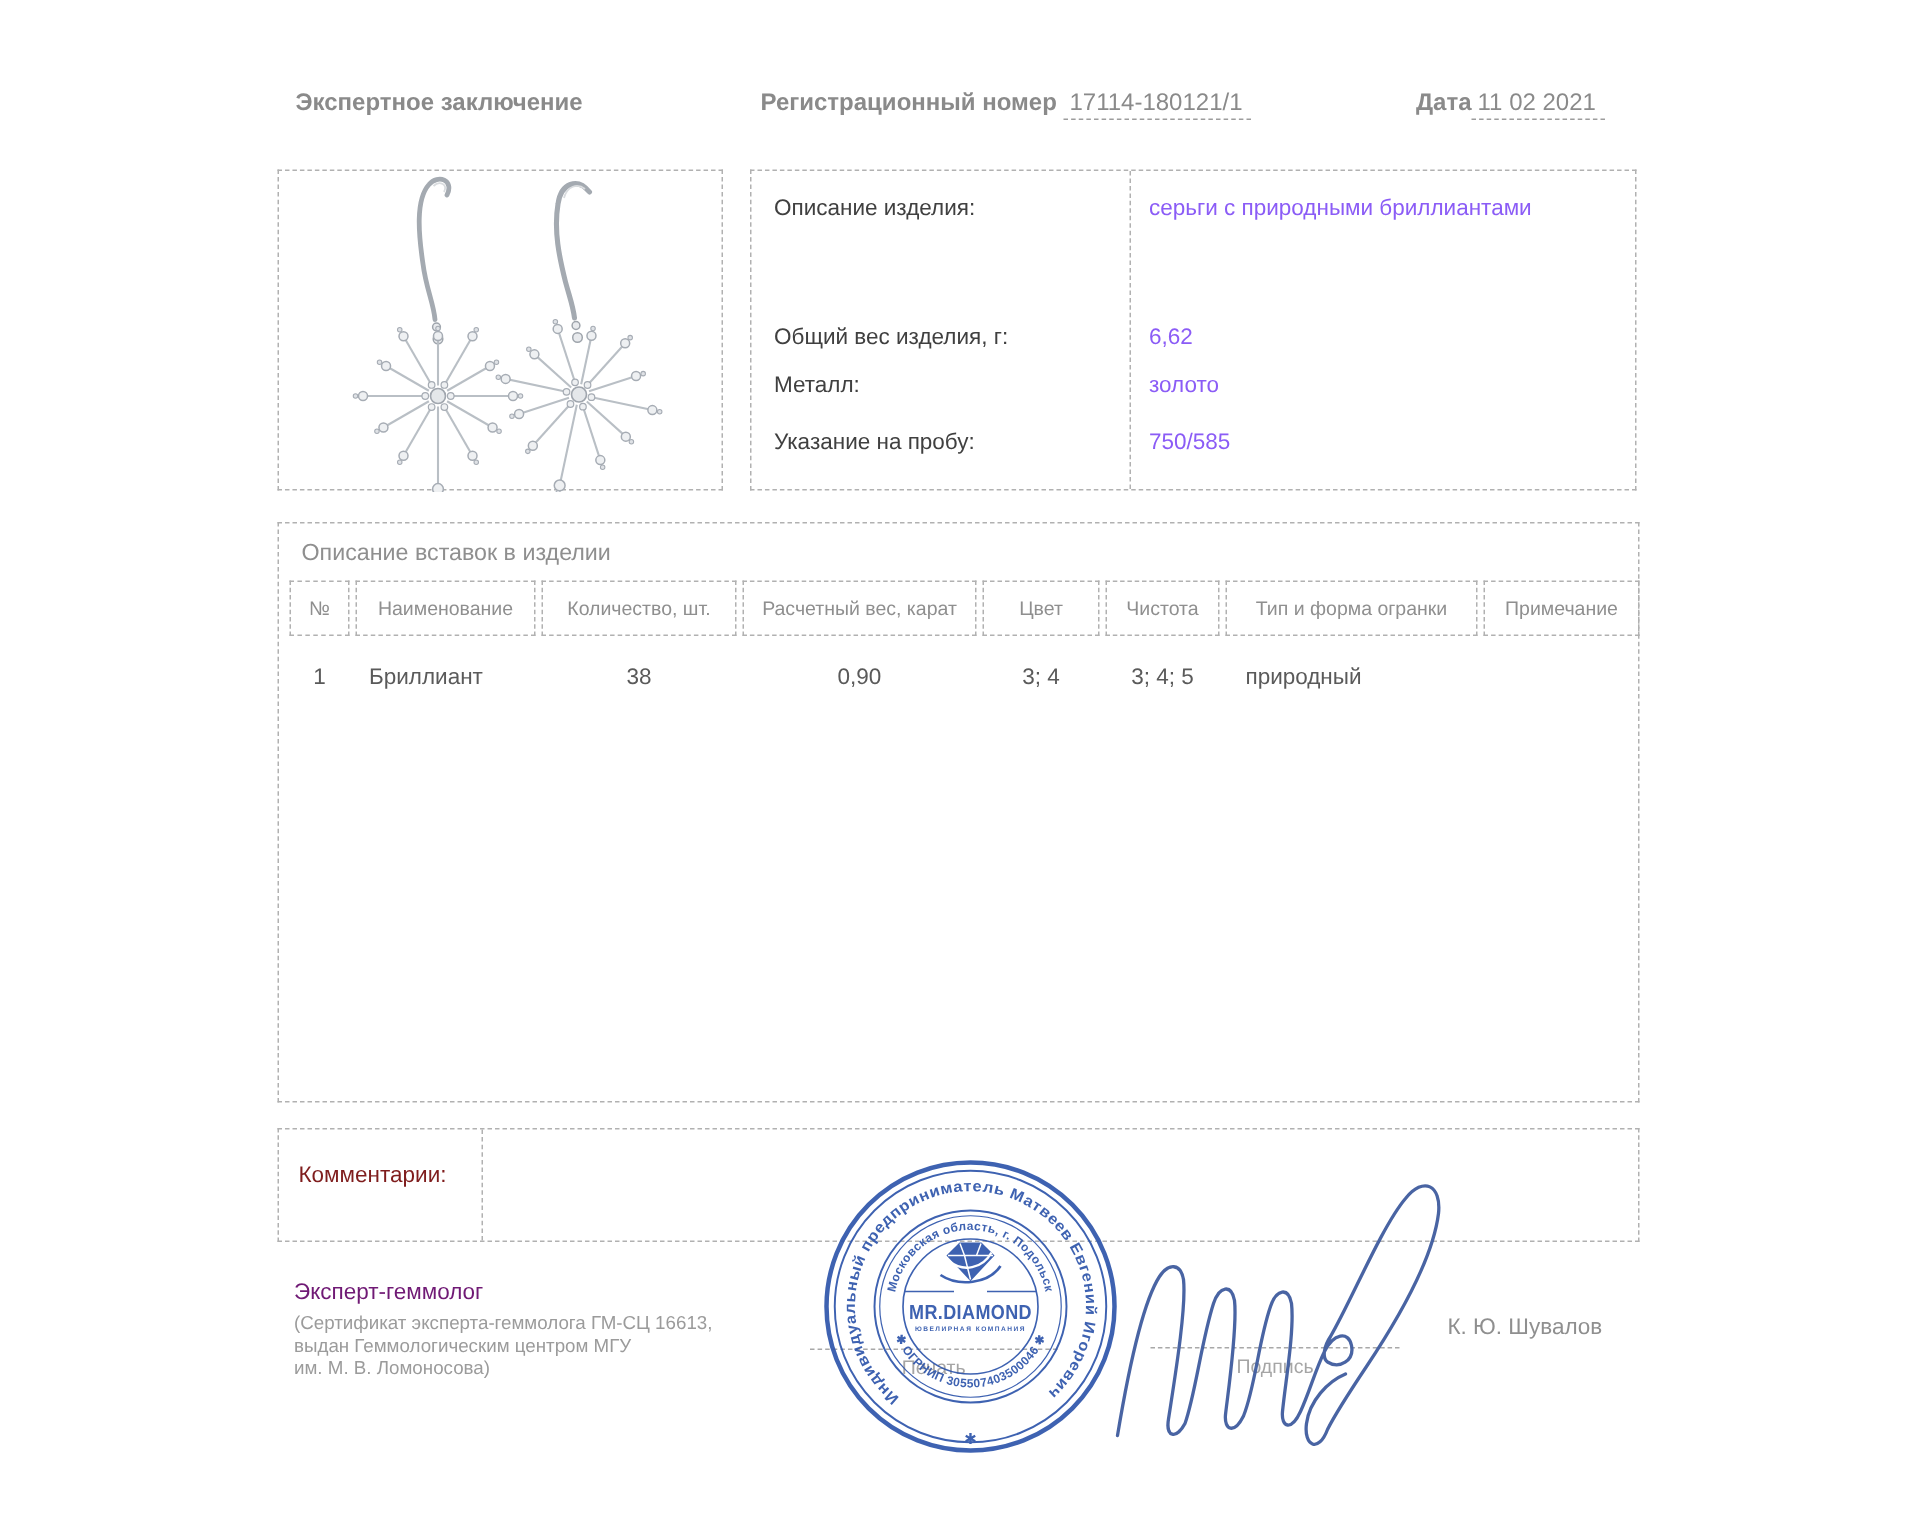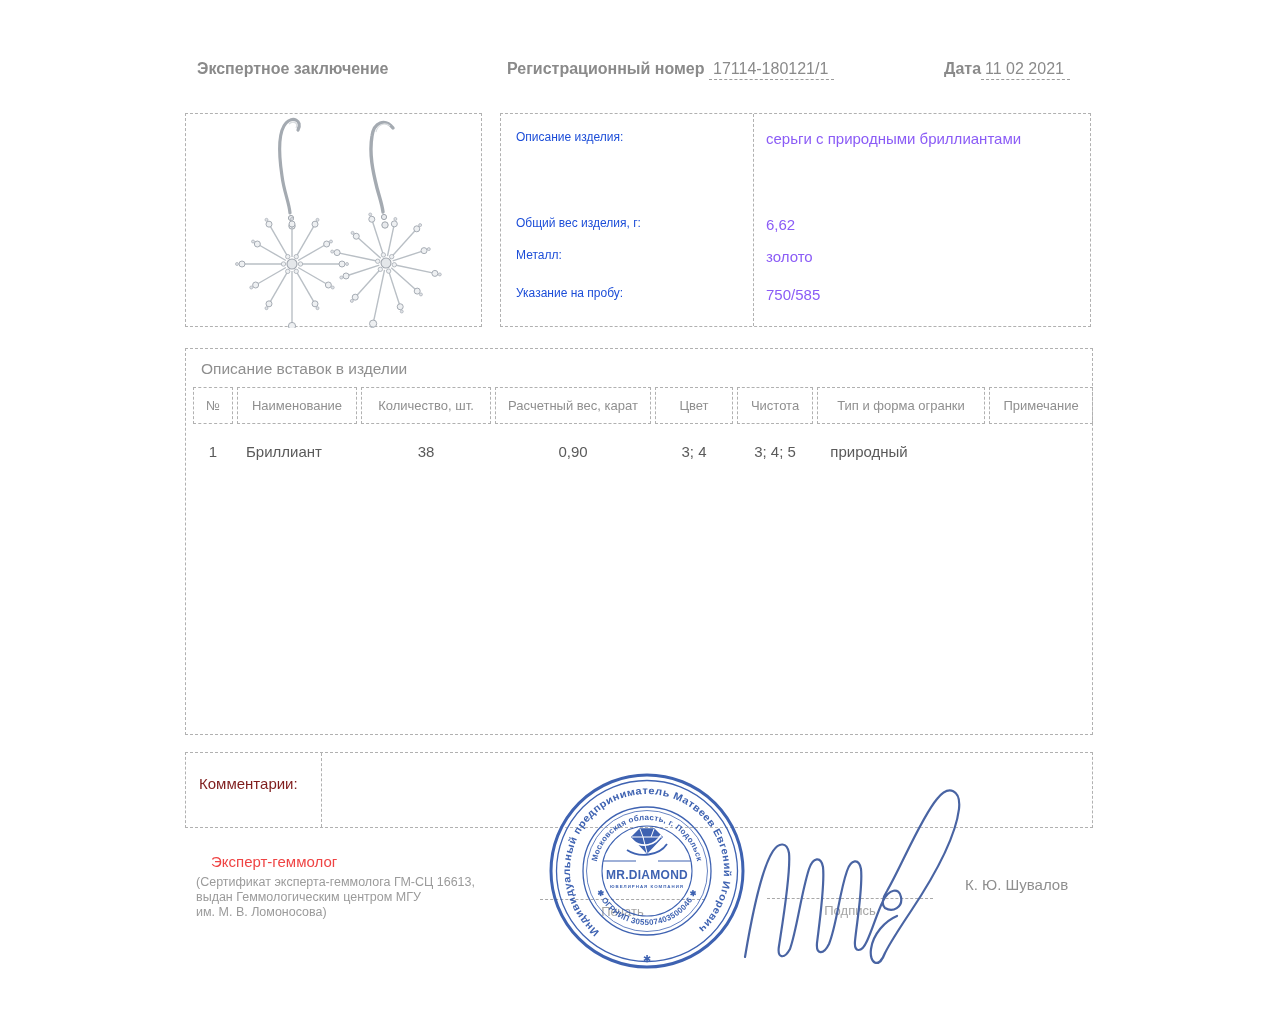--- a/index.html
+++ b/index.html
@@ -15,42 +15,42 @@
   .hdr { top:60px; font-size:16px; font-weight:bold; color:#8a8a8a; white-space:nowrap; }
   .hdr .uval { font-weight:normal; color:#8a8a8a; border-bottom:1px dashed #9d9d9d; padding:0 6px 2px 4px; }
 
   
   .photo-box { left:185px; top:113px; width:297px; height:214px; }
 
   
   .desc-box { left:500px; top:113px; width:591px; height:214px; }
   .desc-div { position:absolute; left:252px; top:0; bottom:0; border-left:1px dashed #b1b1b1; }
   .frow { position:absolute; left:0; width:100%; height:20px; }
-  .flabel { position:absolute; left:15px; font-size:12px; color:#1d4ed8; }
+  .flabel { position:absolute; left:15px; font-size:15px; color:#404040; }
   .fvalue { position:absolute; left:265px; font-size:15px; color:#8b5cf6; }
 
   
   .table-box { left:185px; top:348px; width:908px; height:387px; }
   .tbl-title { position:absolute; left:15px; top:11px; font-size:15.5px; color:#8f8f8f; }
   .thead { position:absolute; left:7px; top:38px; display:flex; gap:4px; }
   .th { border:1px dashed #b1b1b1; height:37px; display:flex; align-items:center; justify-content:center;
         font-size:13px; color:#8f8f8f; white-space:nowrap; }
   .trow { position:absolute; left:7px; top:82px; display:flex; gap:4px; }
   .td { height:40px; display:flex; align-items:center; justify-content:center;
         font-size:15px; color:#5a5a5a; white-space:nowrap; }
   .td.left { justify-content:flex-start; padding-left:9px; }
 
   
   .comments-box { left:185px; top:752px; width:908px; height:76px; }
   .com-div { position:absolute; left:135px; top:0; bottom:0; border-left:1px dashed #b1b1b1; }
   .com-label { position:absolute; left:13px; top:22px; font-size:15px; color:#7f1d1d; }
 
   
   .expert { left:196px; top:853px; }
-  .expert-title { font-size:15px; color:#ef4444; margin-bottom:5px;margin-left:15px; }
+  .expert-title { font-size:15px; color:#701a75; margin-bottom:5px; }
   .expert-cert { font-size:12.5px; color:#9b9b9b; line-height:15px; }
   .expert-name { left:965px; top:876px; font-size:15px; color:#8f8f8f;text-align:center; }
 
   
   .sig-line { border-top:1px dashed #a8a8a8; height:0; }
   .caption { font-size:13px; color:#a5a5a5; text-align:center; }
   .stamp-line { left:540px; top:899px; width:165px; z-index:1; }
   .stamp-cap { left:540px; top:904px; width:165px; z-index:1; }
   .sign-line { left:767px; top:898px; width:166px; z-index:1; }
   .sign-cap { left:767px; top:903px; width:166px; z-index:1; }

